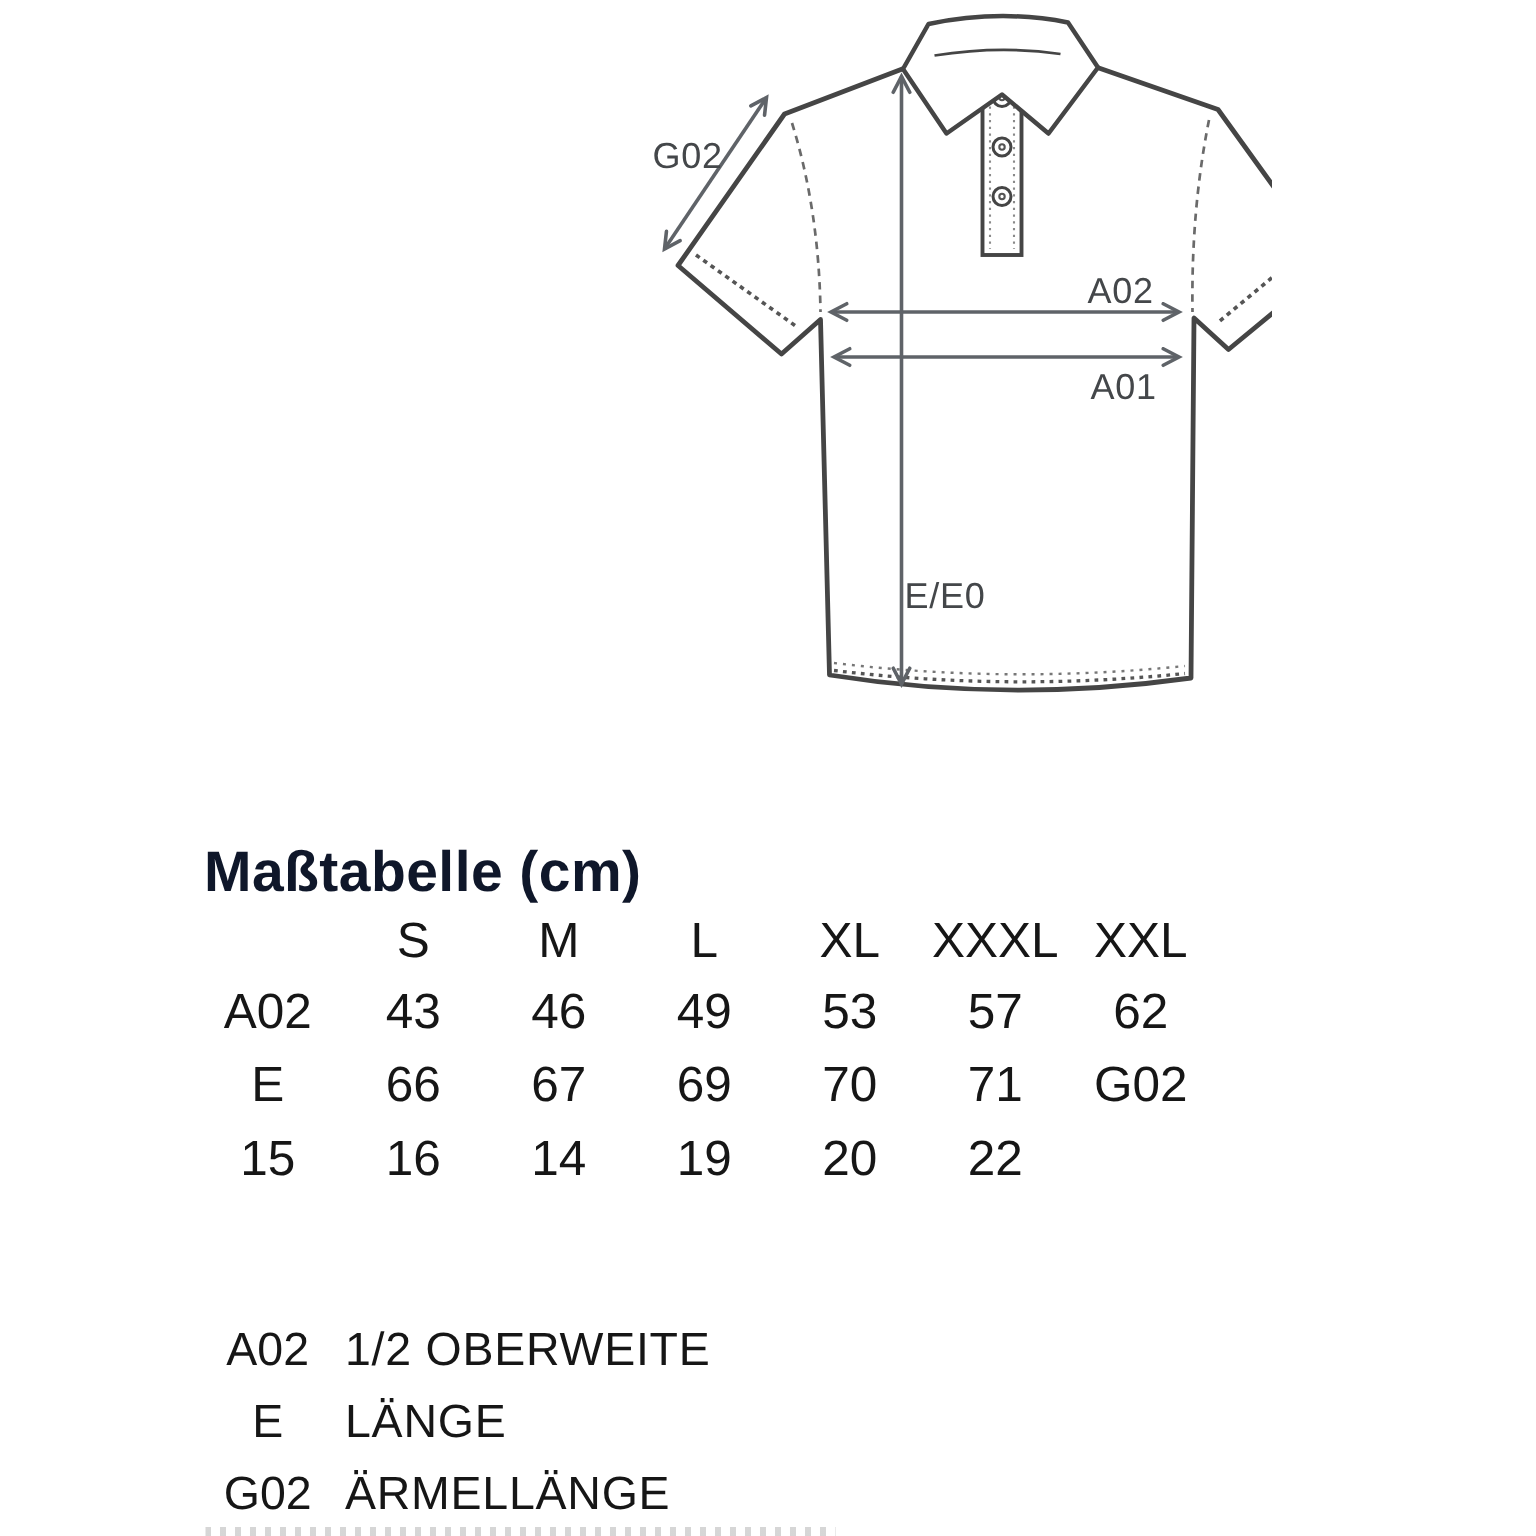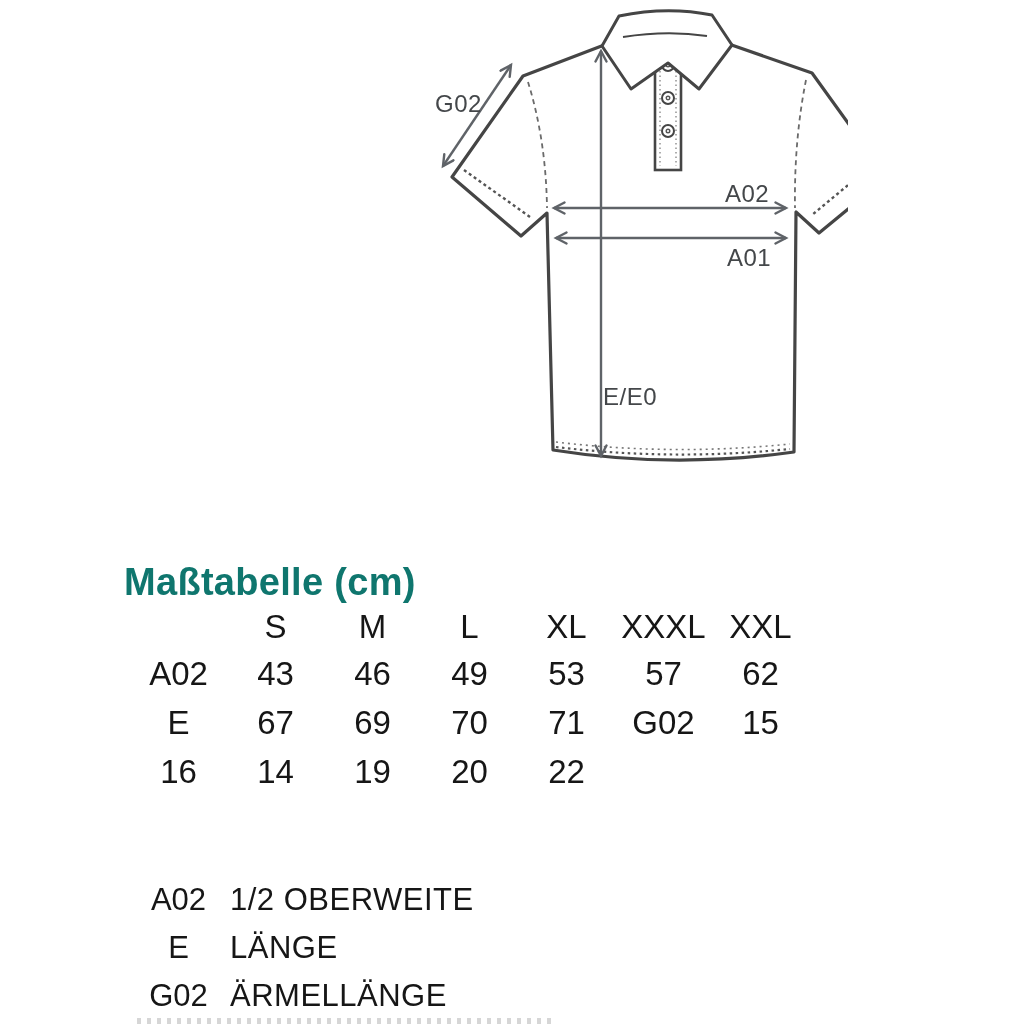--- a/index.html
+++ b/index.html
@@ -5,22 +5,22 @@
   html,body{margin:0;padding:0;background:#ffffff;}
   #page{position:relative;width:848px;height:1024px;background:#ffffff;overflow:hidden;
         font-family:"Liberation Sans", sans-serif;color:#141414;}
 
   
   #diagram{position:absolute;left:0;top:0;width:1024px;height:1024px;}
   .diag-label{font-family:"Liberation Sans", sans-serif;font-size:24px;font-weight:500;
               fill:#44474a;letter-spacing:.5px;}
 
   
-  .table-title{position:absolute;left:124px;top:561px;font-size:38px;font-weight:bold;
-               color:#0f766e;letter-spacing:.3px;white-space:nowrap;}
+  .table-title{position:absolute;left:136px;top:561px;font-size:38px;font-weight:bold;
+               color:#0f172a;letter-spacing:.3px;white-space:nowrap;}
   .size-table{position:absolute;left:130px;top:605px;display:grid;
               grid-template-columns:repeat(7,97px);
               grid-template-rows:44px 49px 49px 49px;
               font-size:33px;color:#161616;}
   .size-table .cell{display:flex;align-items:center;justify-content:center;white-space:nowrap;}
 
   
   .legend{position:absolute;left:130px;top:876px;display:grid;
           grid-template-columns:97px auto;grid-auto-rows:48px;
           font-size:31px;color:#161616;}
@@ -110,20 +110,21 @@
 
     <div class="cell">A02</div>
     <div class="cell">43</div>
     <div class="cell">46</div>
     <div class="cell">49</div>
     <div class="cell">53</div>
     <div class="cell">57</div>
     <div class="cell">62</div>
 
     <div class="cell">E</div>
+    <div class="cell">66</div>
     <div class="cell">67</div>
     <div class="cell">69</div>
     <div class="cell">70</div>
     <div class="cell">71</div>
 
     <div class="cell">G02</div>
     <div class="cell">15</div>
     <div class="cell">16</div>
     <div class="cell">14</div>
     <div class="cell">19</div>

